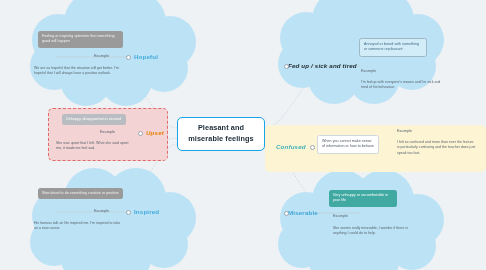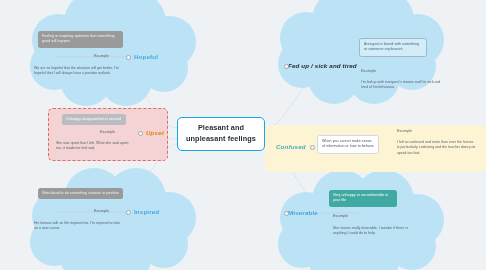--- a/index.html
+++ b/index.html
@@ -130,21 +130,21 @@
     <g stroke="#c3ccd3" stroke-width="0.7" fill="none">
       <line x1="55" y1="57" x2="128" y2="57"></line>
       <line x1="62" y1="133" x2="140" y2="133"></line>
       <line x1="55" y1="212" x2="128" y2="212"></line>
       <line x1="290" y1="66" x2="360" y2="66"></line>
       <line x1="278" y1="146" x2="390" y2="146"></line>
       <line x1="290" y1="213" x2="360" y2="213"></line>
     </g>
   </svg>
 
-  <div class="central">Pleasant and unpleasant feelings</div>
+  <div class="central">Pleasant and miserable feelings</div>
 
   <div class="branch">
     <div class="defbox def-gray" style="left:38px;top:31px;width:85px;">Feeling or inspiring optimism that something good will happen</div>
     <div class="exlabel" style="left:94px;top:54px;">Example</div>
     <div class="extext" style="left:34px;top:66px;width:88px;">We are so hopeful that the situation will get better. I'm hopeful that I will always have a positive outlook.</div>
     <div class="node-dot" style="left:126px;top:55px;"></div>
     <div class="btitle" style="left:134px;top:53px;color:#3fa9dc;">Hopeful</div>
   </div>
 
   <div class="pinkbox"></div>

